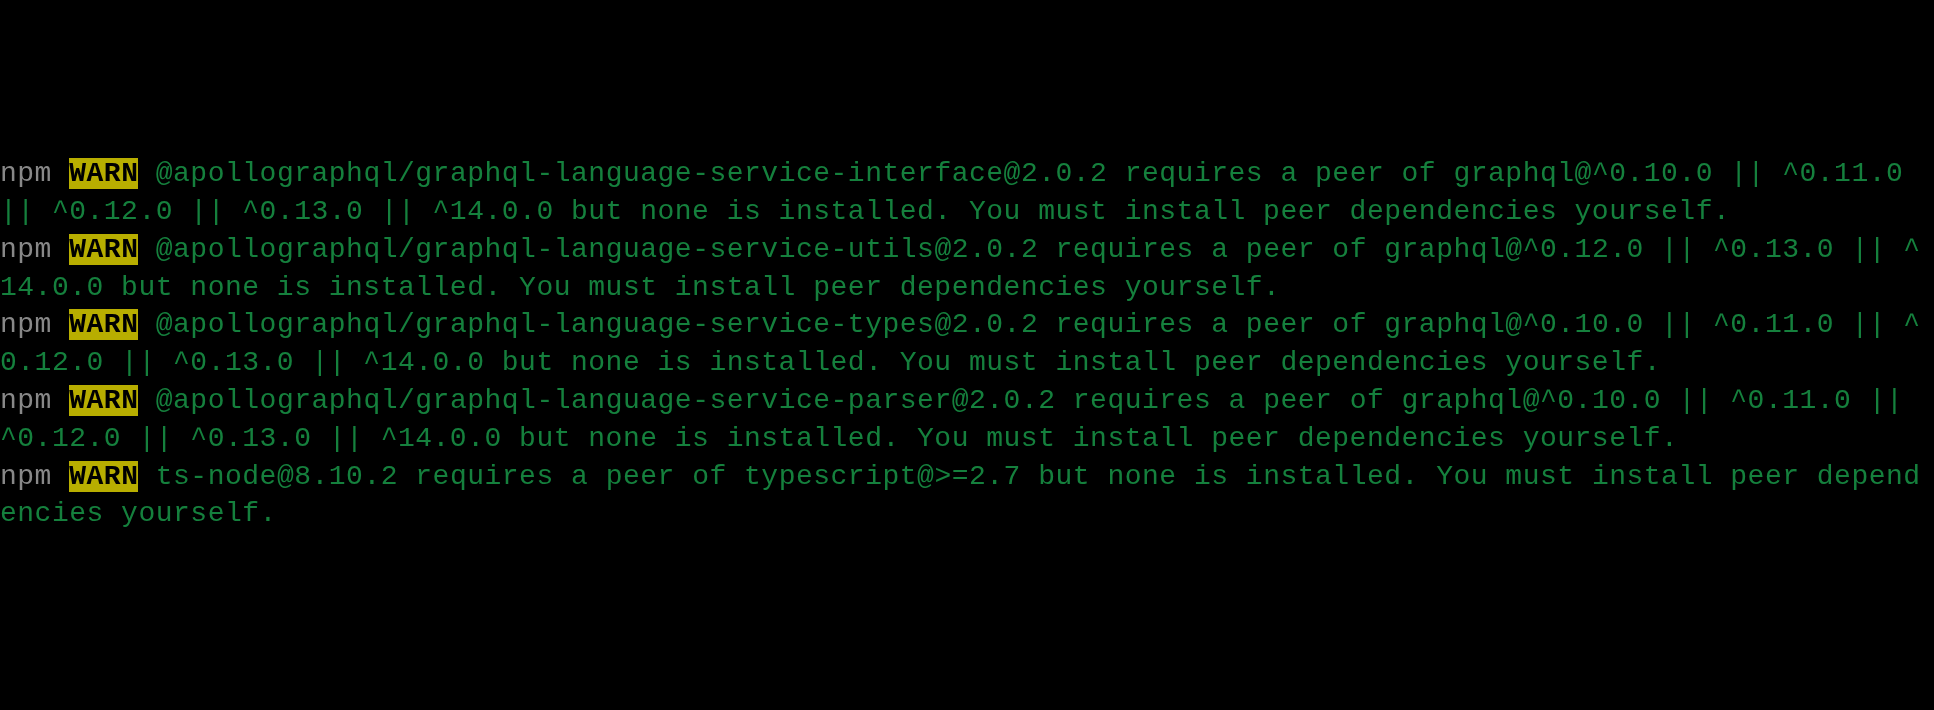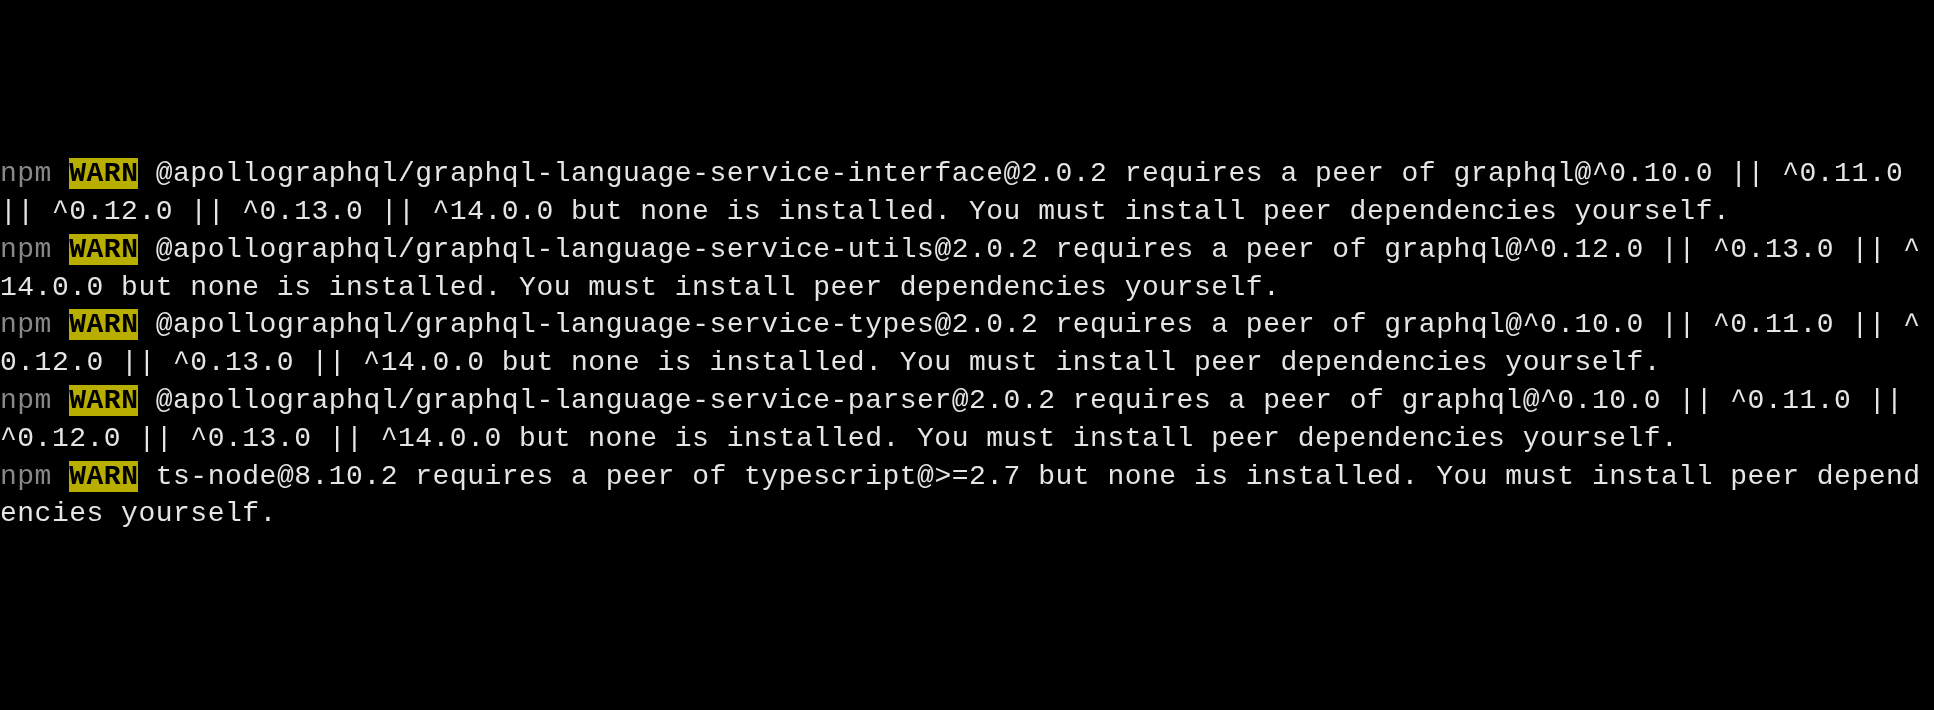--- a/index.html
+++ b/index.html
@@ -30,21 +30,21 @@
     .npm-prefix {
       color: #888888;
       font-family: Liberation Mono, monospace;
     }
     .warn-badge {
       background-color: #b8ae00;
       color: #000000;
       font-weight: bold;
     }
     .message {
-      color: #e5e5e5;
+      color: #15803d;
       margin-top: 15px;
     }
   </style>
 </head>
 <body>
 
 
 
 <div class="terminal"><span class="line"><span class="npm-prefix">npm</span> <span class="warn-badge">WARN</span><span class="message"> @apollographql/graphql-language-service-interface@2.0.2 requires a peer of graphql@^0.10.0 || ^0.11.0 || ^0.12.0 || ^0.13.0 || ^14.0.0 but none is installed. You must install peer dependencies yourself.</span></span><span class="line"><span class="npm-prefix">npm</span> <span class="warn-badge">WARN</span><span class="message"> @apollographql/graphql-language-service-utils@2.0.2 requires a peer of graphql@^0.12.0 || ^0.13.0 || ^14.0.0 but none is installed. You must install peer dependencies yourself.</span></span><span class="line"><span class="npm-prefix">npm</span> <span class="warn-badge">WARN</span><span class="message"> @apollographql/graphql-language-service-types@2.0.2 requires a peer of graphql@^0.10.0 || ^0.11.0 || ^0.12.0 || ^0.13.0 || ^14.0.0 but none is installed. You must install peer dependencies yourself.</span></span><span class="line"><span class="npm-prefix">npm</span> <span class="warn-badge">WARN</span><span class="message"> @apollographql/graphql-language-service-parser@2.0.2 requires a peer of graphql@^0.10.0 || ^0.11.0 || ^0.12.0 || ^0.13.0 || ^14.0.0 but none is installed. You must install peer dependencies yourself.</span></span><span class="line"><span class="npm-prefix">npm</span> <span class="warn-badge">WARN</span><span class="message"> ts-node@8.10.2 requires a peer of typescript@&gt;=2.7 but none is installed. You must install peer dependencies yourself.</span></span></div>
 

